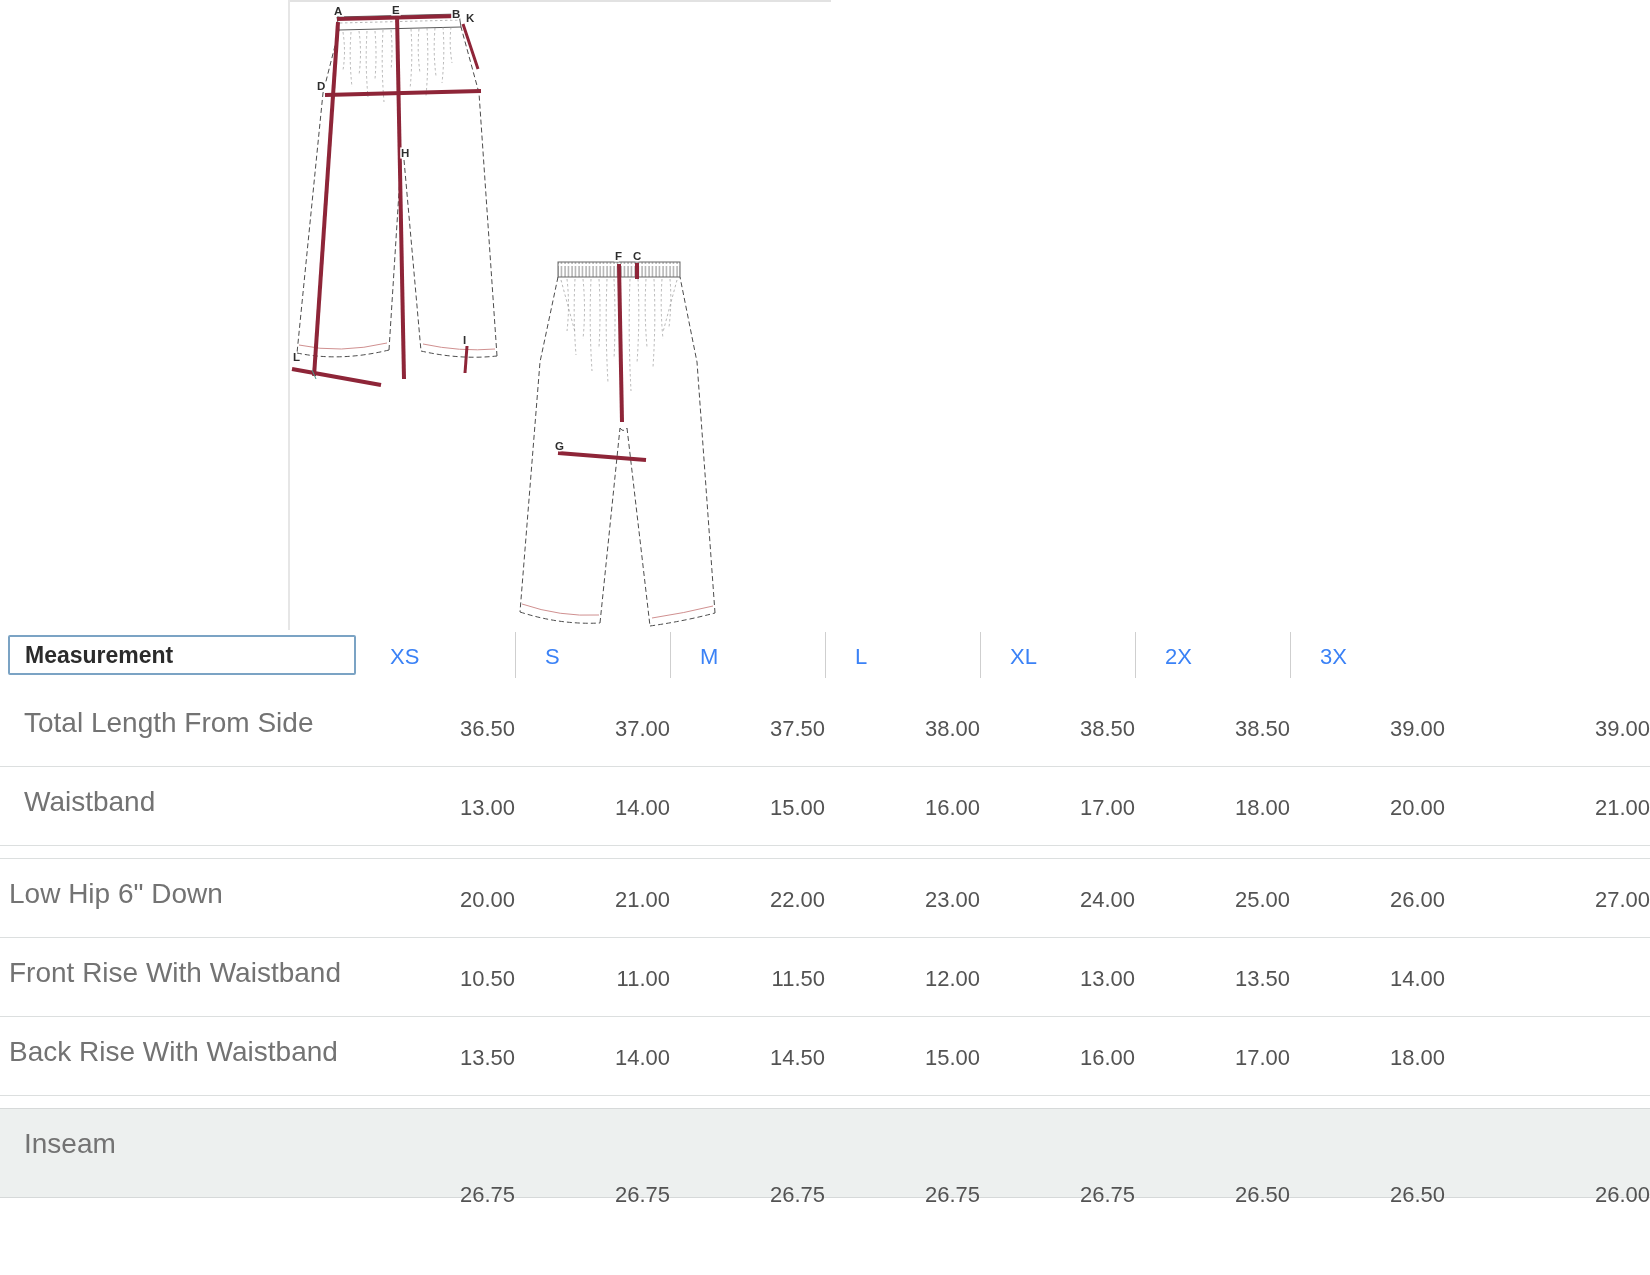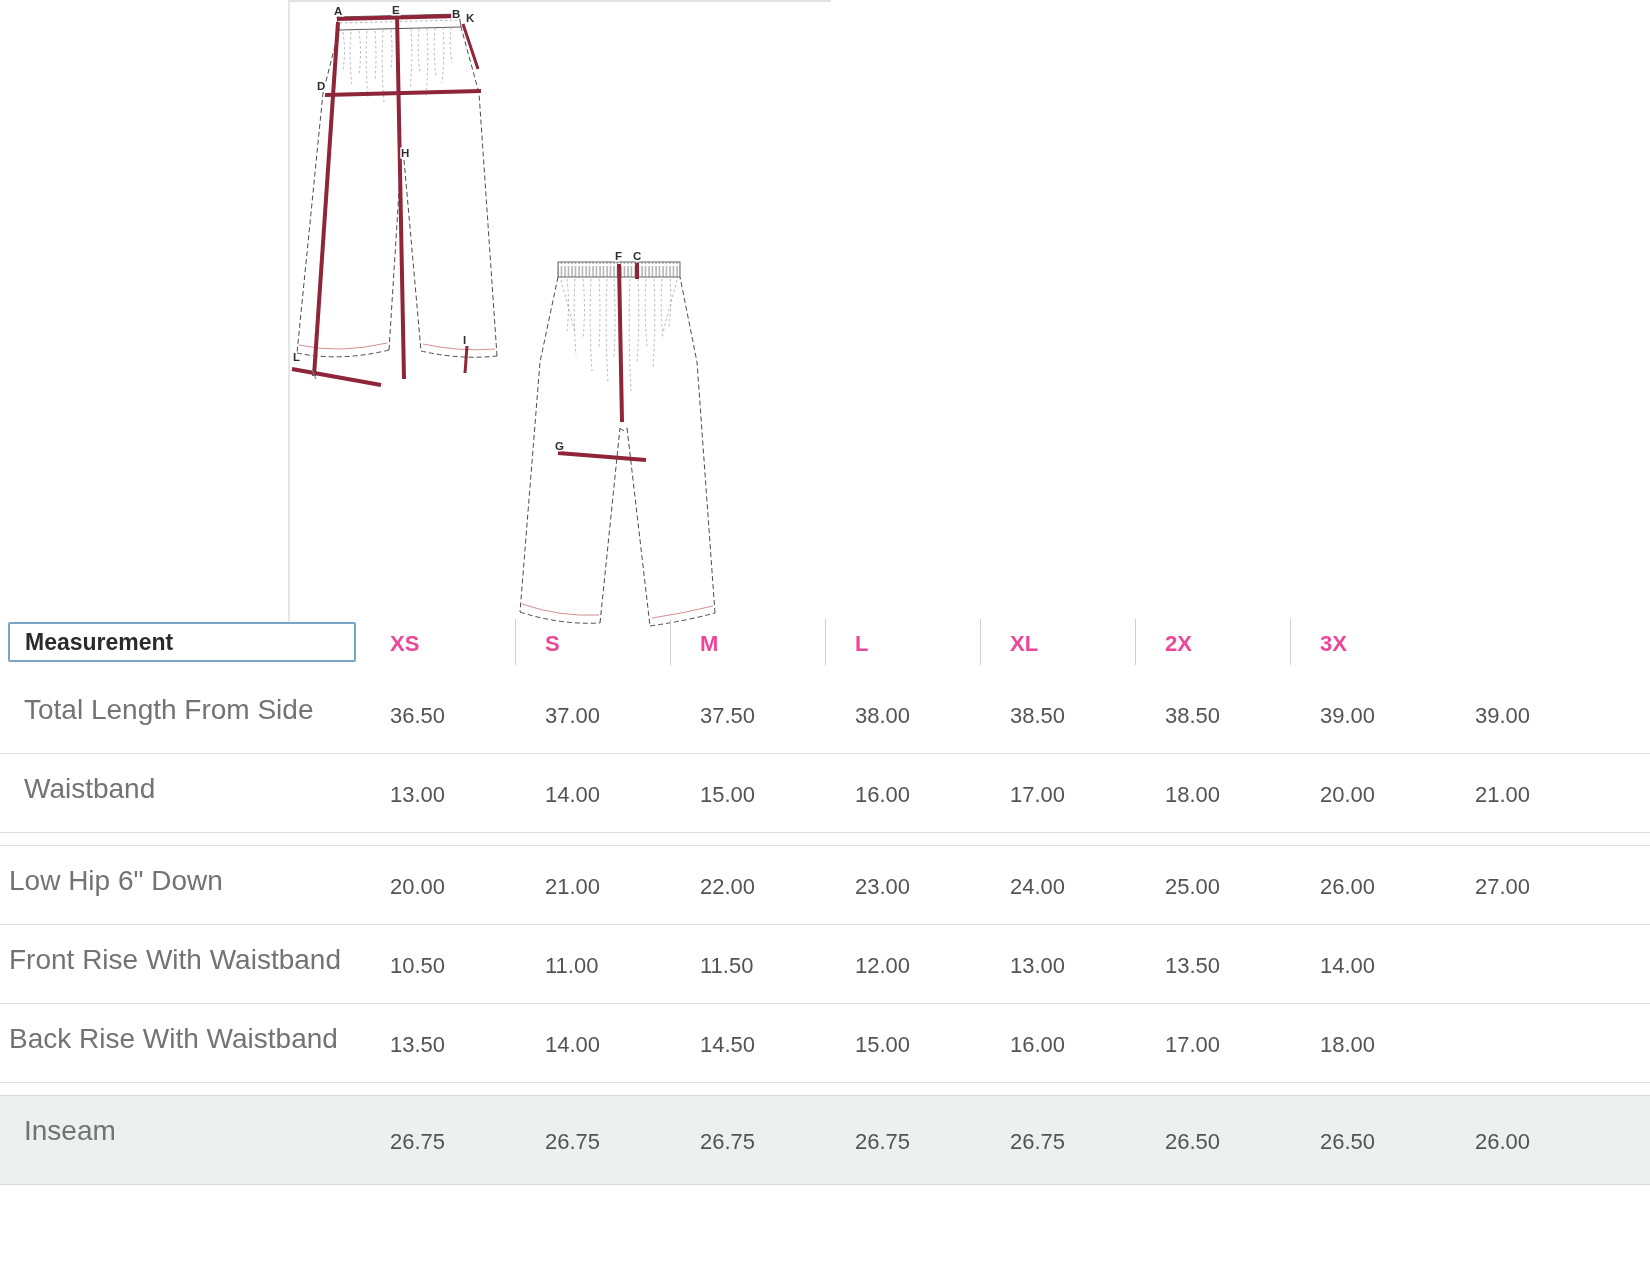--- a/index.html
+++ b/index.html
@@ -6,39 +6,39 @@
   #stage{position:relative;width:1650px;height:1275px;background:#fff;overflow:hidden;
          font-family:"Liberation Sans",sans-serif;}
 
   
   .panel-top{position:absolute;left:288px;top:0;width:543px;height:2px;background:#e2e2e2;}
   .panel-left{position:absolute;left:288px;top:0;width:2px;height:630px;background:#e6e6e6;}
 
   .diagram-svg{position:absolute;}
 
   
-  #size-table{position:absolute;left:0;top:615px;width:1650px;}
+  #size-table{position:absolute;left:0;top:628px;width:1650px;}
   .trow{display:grid;grid-template-columns:360px repeat(7,155px) 1fr;}
   .hrow{height:60px;}
   .drow{height:78px;border-bottom:1px solid #dcdfdf;}
   .drow.topline{border-top:1px solid #dcdfdf;}
   .gap{height:12px;}
   .grayrow{height:88px;background:#edf0ef;border-top:1px solid #d6d9d9;border-bottom:1px solid #d6d9d9;}
 
   .mbox{margin:7px 0 0 8px;width:348px;height:40px;border:2px solid #7ba3c4;border-radius:2px;
         box-sizing:border-box;display:flex;align-items:center;padding-left:15px;
         font-size:23px;font-weight:bold;color:#2b2b2b;background:#fff;}
-  .h-size{position:relative;padding:16px 0 0 30px;font-size:22px;font-weight:bold;color:#ec4899;}
+  .h-size{position:relative;padding:16px 0 0 30px;font-size:22px;font-weight:normal;color:#3b82f6;}
   .h-size.sep::before{content:"";position:absolute;left:0;top:4px;width:1px;height:46px;background:#cfcfcf;}
 
   .lab{padding:19px 0 0 24px;font-size:28px;color:#737373;}
   .lab.flush{padding-left:9px;}
-  .val{padding:28px 0 0 30px;font-size:22px;color:#535353;}
+  .val{padding:28px 0 0 30px;font-size:22px;color:#535353;text-align:right;}
   .grayrow .lab{}
-  .grayrow .val{padding-top:33px;}
+  .grayrow .val{padding-top:33px;margin-top:40px;}
 
   
   .outline{fill:none;stroke:#4c4c4c;stroke-width:1;stroke-dasharray:5,3;}
   .band{fill:none;stroke:#5a5a5a;stroke-width:1;}
   .gather{fill:none;stroke:#9a9a9a;stroke-width:.7;stroke-dasharray:2.5,2.5;}
   .hemstitch{fill:none;stroke:#d09090;stroke-width:1;}
   .red{fill:none;stroke:#8e2538;stroke-width:4;stroke-linecap:butt;}
   .red3{fill:none;stroke:#8e2538;stroke-width:3;}
   .lbl{font-family:"Liberation Sans",sans-serif;font-size:11.5px;fill:#2e2e2e;
        paint-order:stroke;stroke:#ffffff;stroke-width:3px;font-weight:bold;}

